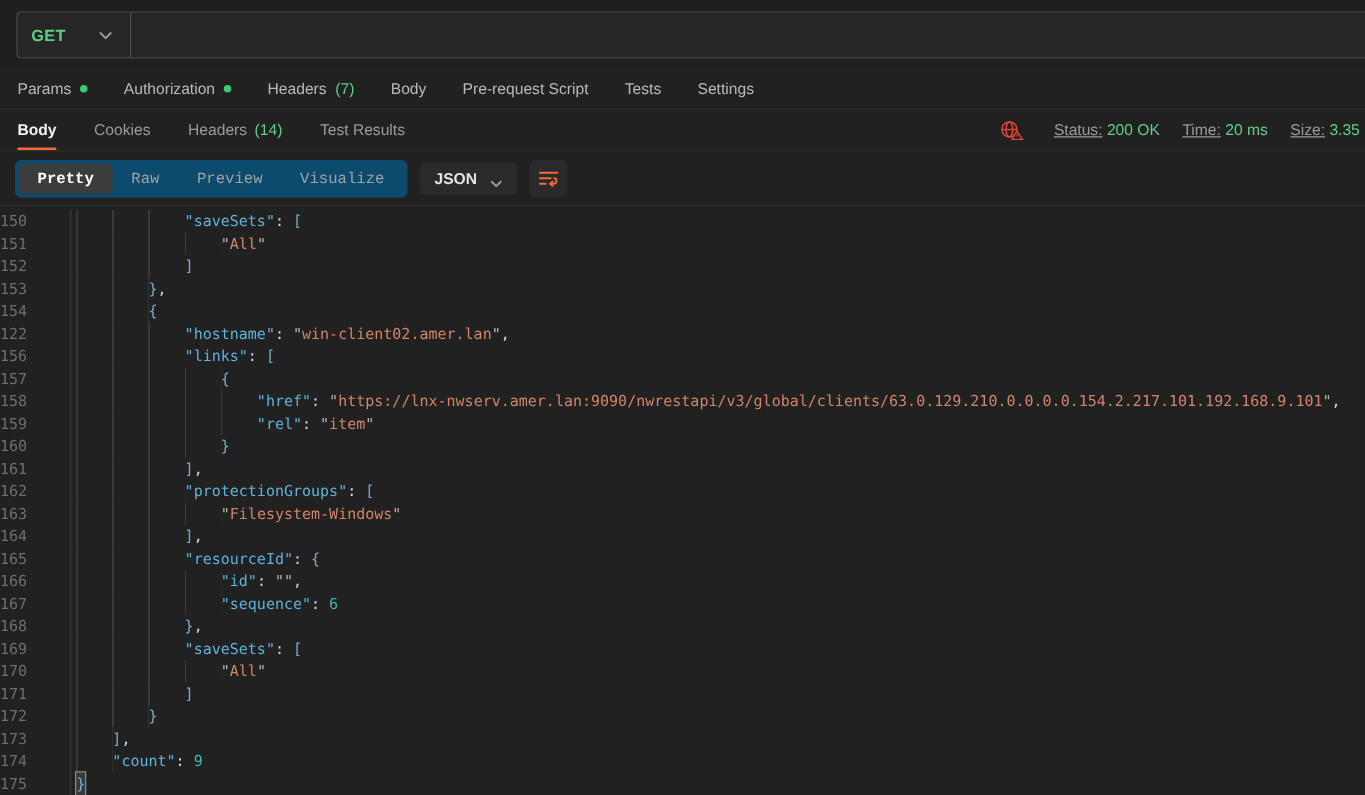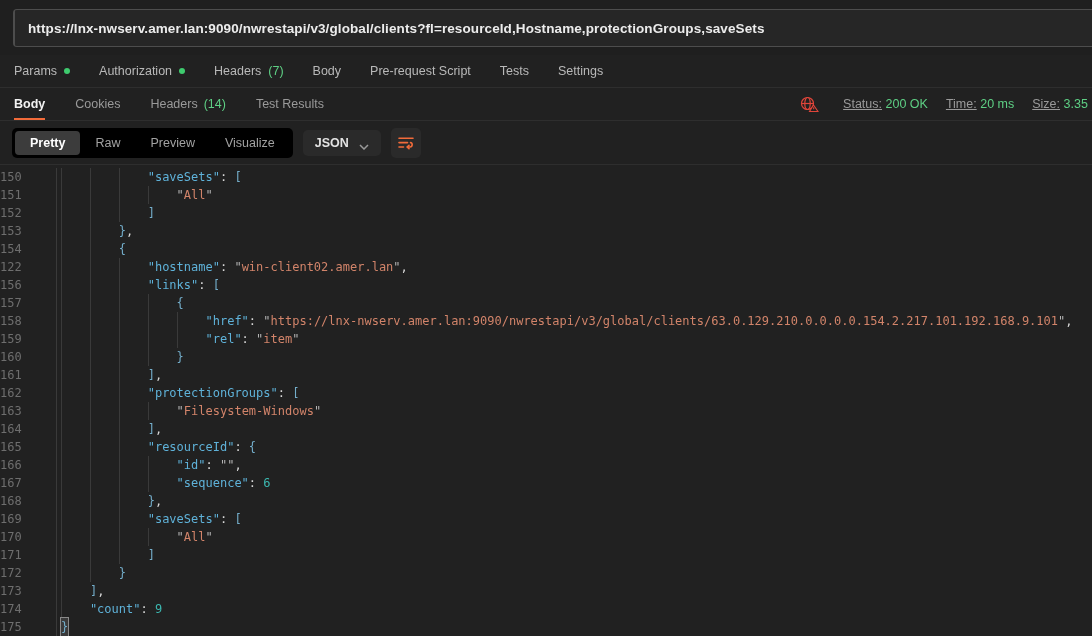--- a/index.html
+++ b/index.html
@@ -41,21 +41,21 @@
   .res-tab.active::after{content:"";position:absolute;left:0;right:0;bottom:0;height:2px;background:var(--orange);}
   .res-meta{margin-left:auto;display:flex;align-items:center;gap:18px;margin-right:-16px;
             padding-right:0;font-size:12.5px;white-space:nowrap;}
   .meta-item .lbl{color:#9a9a9a;text-decoration:underline;}
   .meta-item .val{color:var(--green);}
   .globe{display:flex;align-items:center;margin-right:6px;}
 
   
   .toolbar{display:flex;align-items:center;height:44px;padding-left:12px;gap:10px;
            border-bottom:1px solid var(--row-border);}
-  .seg{display:flex;background:#000000;border-radius:5px;padding:3px;}
+  .seg{display:flex;background:#0c4a6e;border-radius:5px;padding:3px;font-family:Liberation Mono, monospace;}
   .seg-item{padding:5px 15px;font-size:12.5px;color:#a2a2a2;border-radius:4px;cursor:pointer;white-space:nowrap;}
   .seg-item.active{background:#3c3c3c;color:#ffffff;font-weight:700;}
   .json-select{display:flex;align-items:flex-end;gap:10px;background:#2a2a2a;border-radius:5px;
                padding:6px 12px;font-size:12.5px;font-weight:700;color:#e3e3e3;cursor:pointer;}
   .icon-btn{width:30px;height:30px;background:#2a2a2a;border-radius:5px;display:flex;
             align-items:center;justify-content:center;cursor:pointer;}
 
   
   .code{font-family:"DejaVu Sans Mono",monospace;font-size:12px;line-height:18px;
         padding-top:3px;overflow:hidden;height:471px;}
@@ -73,22 +73,29 @@
   .tok-n{color:var(--code-num);}
   .tok-q{color:var(--code-quote);}
   .tok-b.match{outline:1px solid #8a8a8a;background:#3a3a3a;}
   svg{display:block;}
 </style>
 </head>
 <body>
 
 <div class="url-row">
   <div class="url-box">
+    <div class="method">
+      <span class="method-label">GET</span>
+      <span>
+        <svg width="11" height="7" viewBox="0 0 11 7">
+            <polyline points="1,1 5.5,5.5 10,1" fill="none" stroke="#9a9a9a" stroke-width="1.6"></polyline>
+          </svg>
+      </span>
+    </div>
     <div class="vsep"></div>
-    <div class="url-text">https://lnx-nwserv.amer.lan:9090/nwrestapi/v3/global/clients?fl=resourceId,Hostname,protectionGroups,saveSets</div>
   </div>
 </div>
 
 <div class="req-tabs">
   <div class="rtab">
     <span>Params</span>
     <span class="dot"></span>
   </div>
   <div class="rtab">
     <span>Authorization</span>

